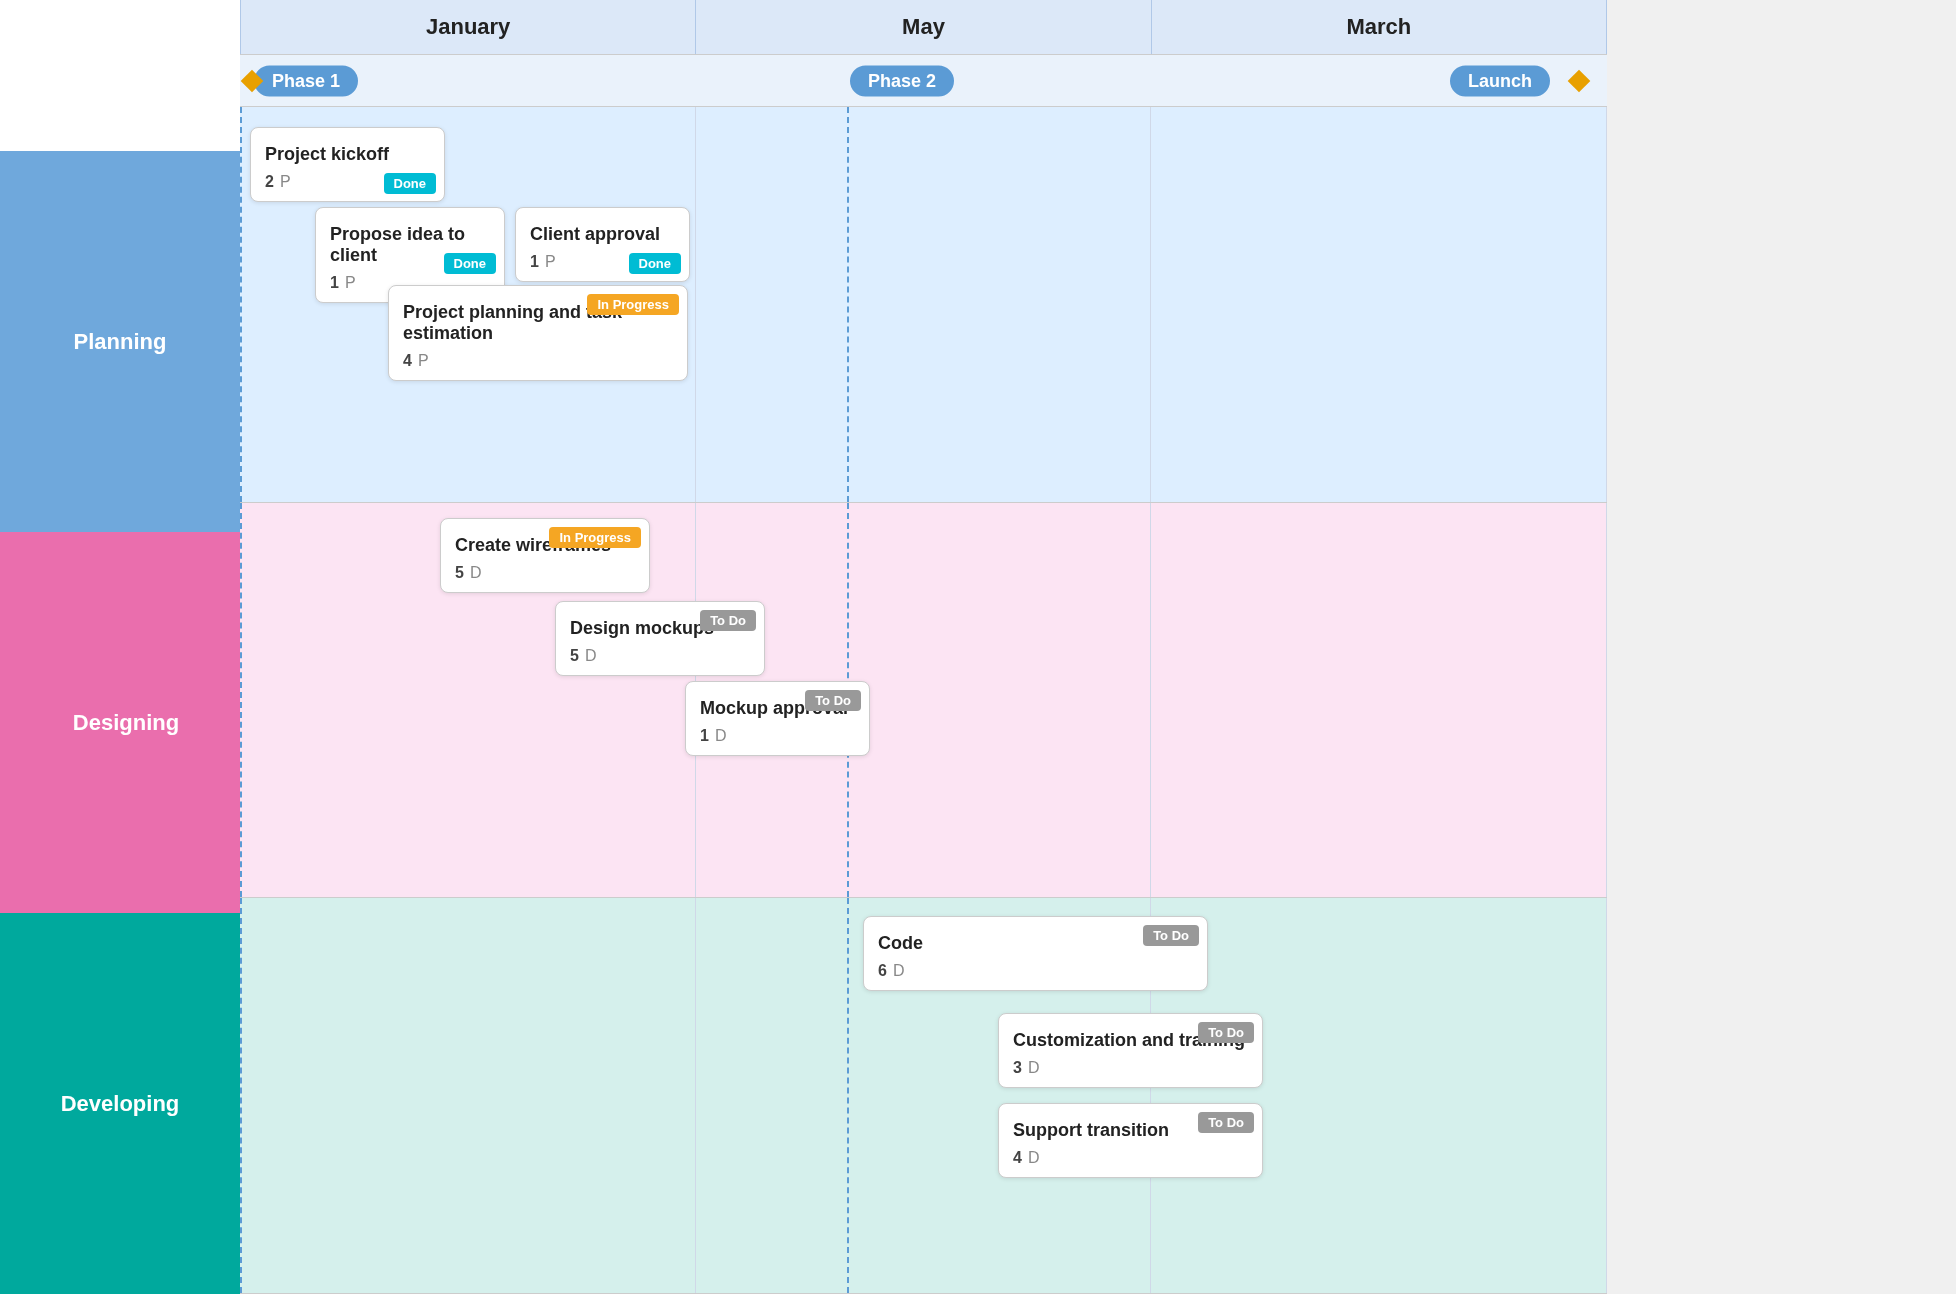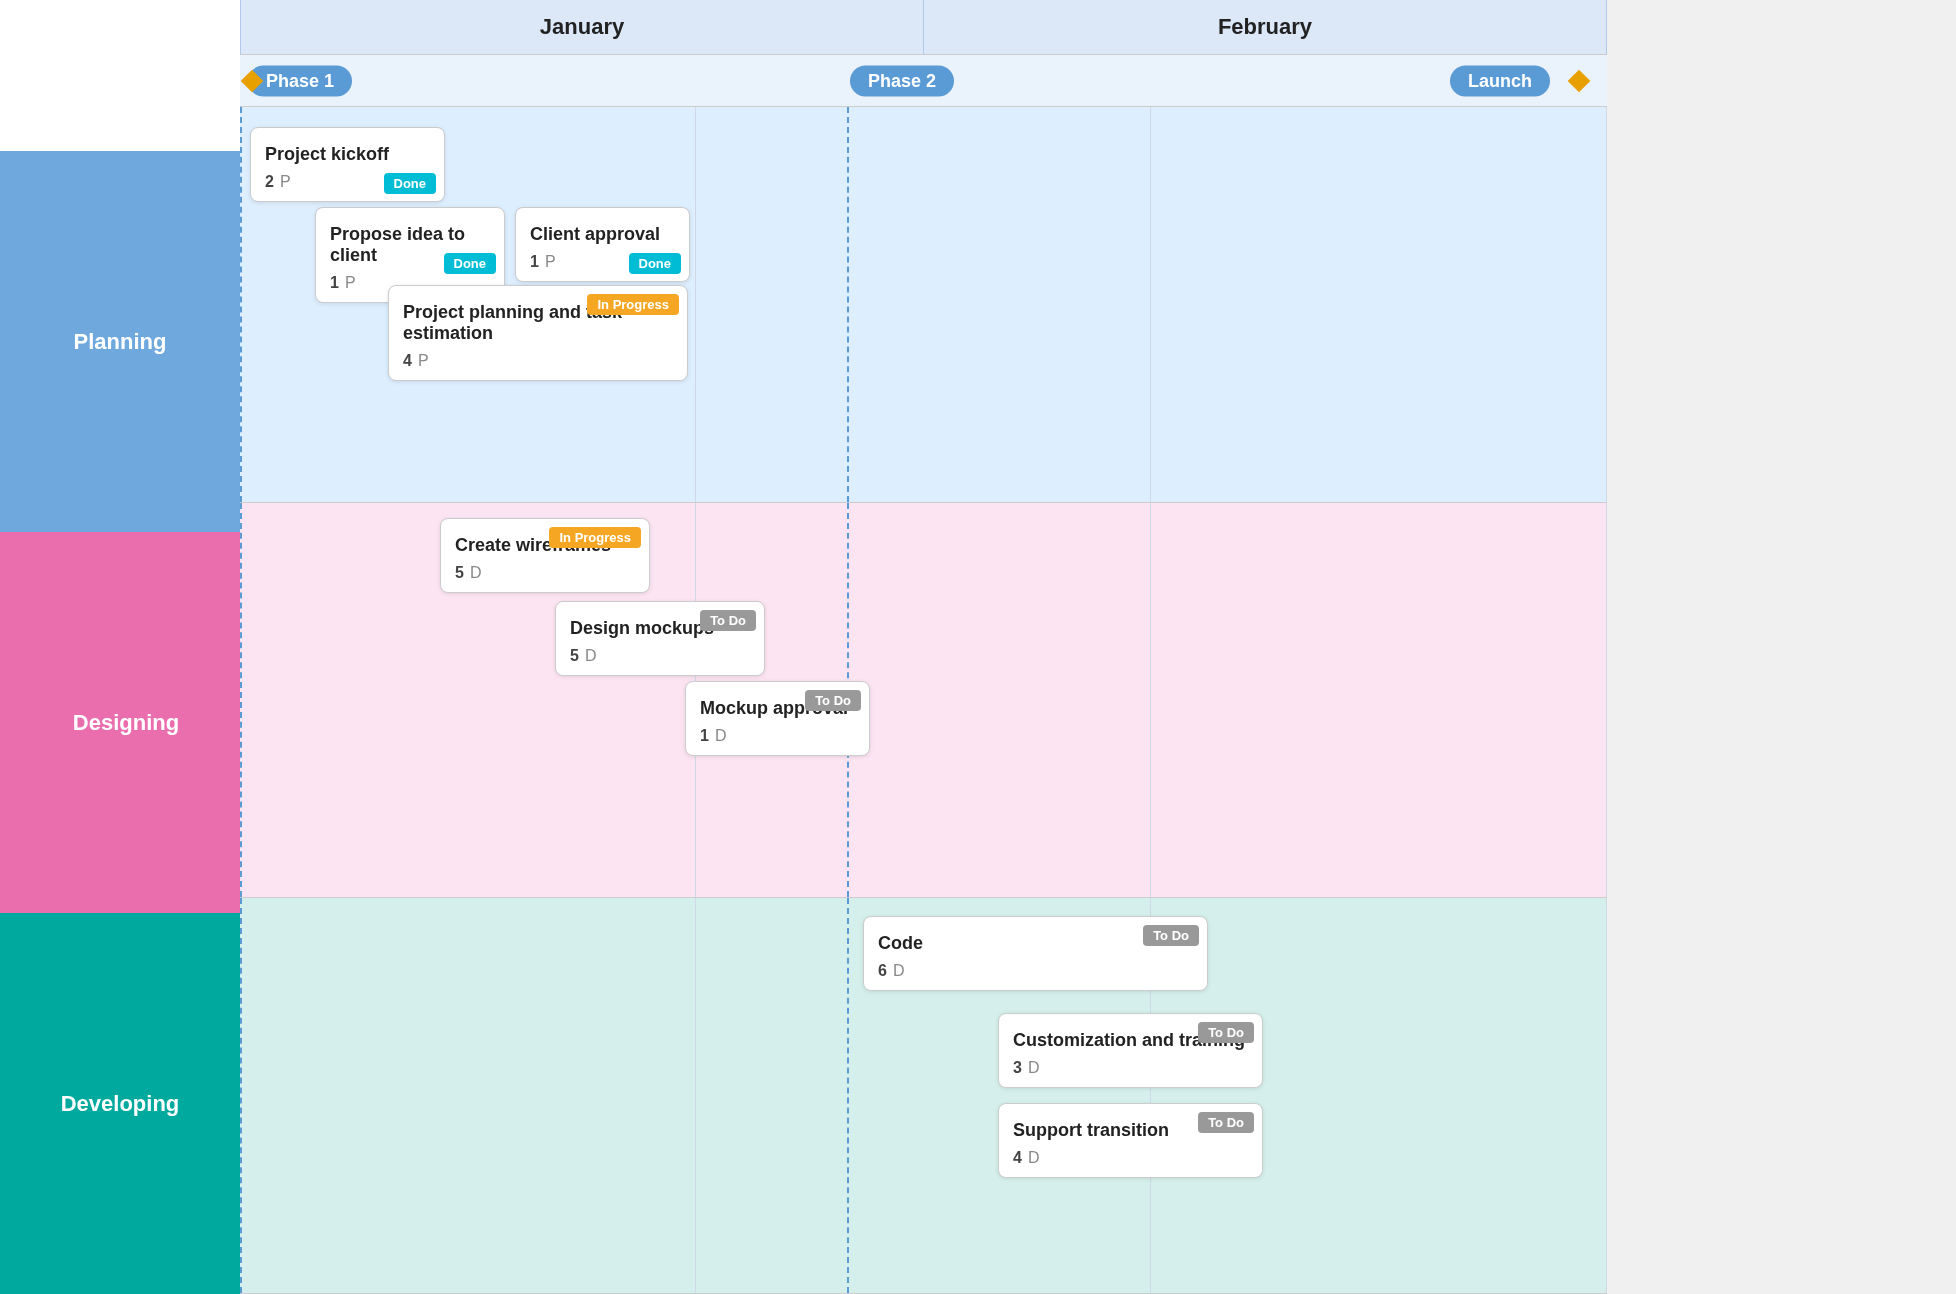--- a/index.html
+++ b/index.html
@@ -163,26 +163,27 @@
     .status-inprogress { background: #f5a623; }
     .status-todo { background: #999; text-align: center; }
   </style>
 </head>
 <body>
 
 <div class="gantt-container">
 
   <div class="month-header">
     <div class="month-cell">January</div>
-    <div class="month-cell">February</div>
+    <div class="month-cell">May</div>
+    <div class="month-cell">March</div>
   </div>
 
   <div class="phase-row" style="position:relative; height:52px;">
 
-    <div class="phase-marker" style="left: 8px; top:50%; transform:translateY(-50%);justify-content:center;">
+    <div class="phase-marker" style="left: 14px; top:50%; transform:translateY(-50%);justify-content:center;">
       <div class="phase-badge">Phase 1</div>
     </div>
 
     <div class="phase-marker" style="left: 610px; top:50%; transform:translateY(-50%);">
       <div class="phase-badge">Phase 2</div>
     </div>
 
     <div class="phase-marker" style="left: 1210px; top:50%; transform:translateY(-50%);">
       <div class="phase-badge">Launch</div>
     </div>

